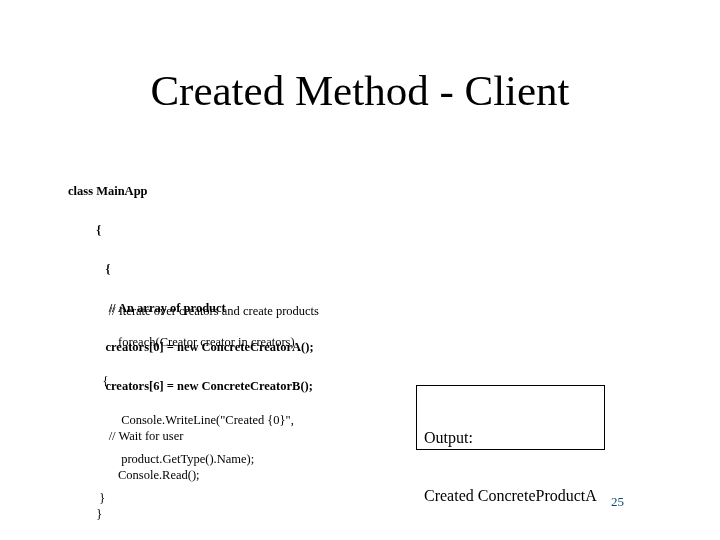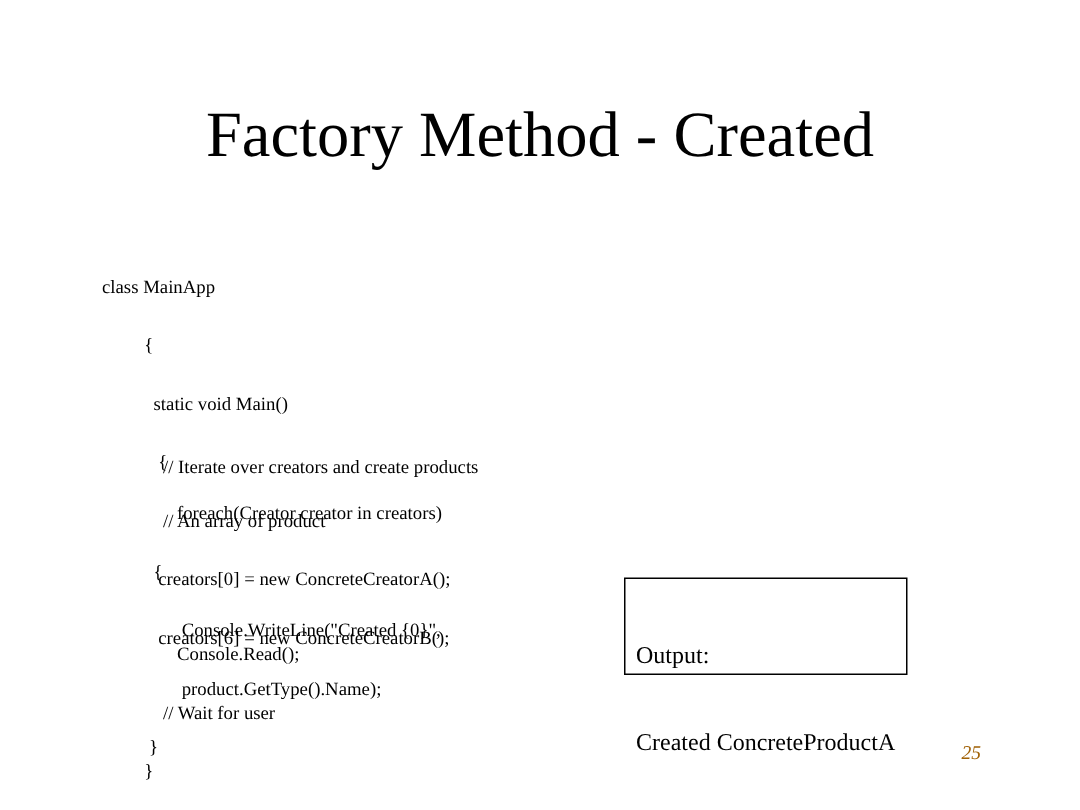--- a/index.html
+++ b/index.html
@@ -29,79 +29,77 @@
     white-space: pre;
   }
   .code {
     position: absolute;
     left: 68px;
     font-size: 12.5px;
     line-height: 13px;
     white-space: pre;
     color: #000000;
   }
-  .code-sec1 { top: 159px; }
+  .code-sec1 { top: 159px; font-weight: bold; }
   .code-sec2 { top: 279px; }
   .code-sec3 { top: 310px; }
   .code-sec4 { top: 404px; }
   .output-box {
     position: absolute;
     left: 416px;
     top: 385px;
     width: 180px;
     height: 60px;
     border: 1px solid #000000;
     background: #ffffff;
     padding: 3px 0 0 7px;
     font-size: 16px;
     line-height: 19.4px;
     white-space: pre;
     color: #000000;
   }
   .page-number {
     position: absolute;
-    left: 641px;
+    left: 611px;
     top: 494px;
     font-size: 13px;
-    color: #a16207;
-    font-style: italic;
+    color: #0c4a6e;
   }
 </style>
 </head>
 <body>
 
 <div class="slide">
 
-  <div class="title">Factory Method - Created</div>
+  <div class="title">Created Method - Client</div>
 
   <div class="code code-sec1">
     <div>class MainApp</div>
     <div>         {</div>
-    <div>           static void Main()</div>
     <div>            {</div>
     <div>             // An array of product</div>
     <div>            creators[0] = new ConcreteCreatorA();</div>
     <div>            creators[6] = new ConcreteCreatorB();</div>
   </div>
 
   <div class="code code-sec2">
     <div>             // Iterate over creators and create products</div>
   </div>
 
   <div class="code code-sec3">
     <div>                foreach(Creator creator in creators)</div>
     <div>           {</div>
     <div>                 Console.WriteLine("Created {0}",</div>
     <div>                 product.GetType().Name);</div>
     <div>          }</div>
   </div>
 
   <div class="code code-sec4">
+    <div>             // Wait for user</div>
     <div>                Console.Read();</div>
-    <div>             // Wait for user</div>
     <div>         }</div>
     
   </div>
 
   <div class="output-box">
     <div>Output:</div>
     <div>Created ConcreteProductA</div>
     
   </div>
 

